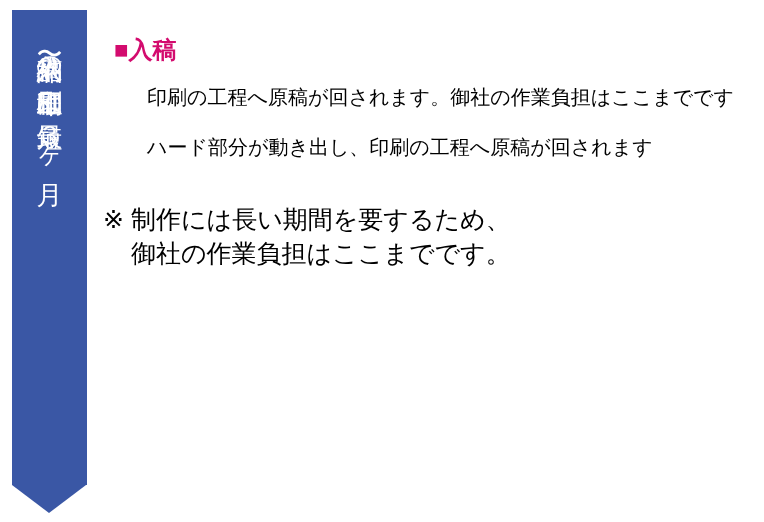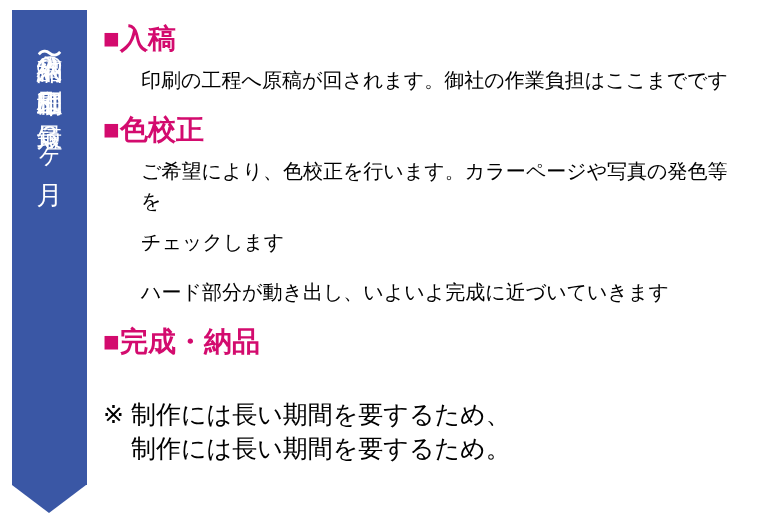--- a/index.html
+++ b/index.html
@@ -45,28 +45,28 @@
 
   
   .content {
     position: absolute;
     left: 103px;
     top: 24px;
     width: 652px;
   }
   .step { margin: 0 0 20px 0; }
   .step-title {
-    margin: 0;
-    font-size: 28px;
+    margin: 11px;
+    font-size: 24px;
     line-height: 30px;
     font-weight: bold;
     color: #D30B6E;
   }
   .step-line {
-    margin: 11px;
+    margin: 17px;
     padding-left: 27px;
     font-size: 20px;
     line-height: 30px;
     color: #000000;
   }
 
   
   .note {
     position: relative;
     margin-top: 40px;
@@ -91,33 +91,27 @@
   </div>
   <div class="banner-tip"></div>
 
   <div class="content">
 
     <div class="step">
       <h2 class="step-title"><span>■</span><span>入稿</span></h2>
       <p class="step-line">印刷の工程へ原稿が回されます。御社の作業負担はここまでです</p>
     </div>
 
+
     <div class="step">
-      <h2 class="step-title"><span>■</span><span>色校正</span></h2>
-      <p class="step-line">ご希望により、色校正を行います。カラーページや写真の発色等を</p>
-      <p class="step-line">チェックします</p>
+      <p class="step-line">ハード部分が動き出し、印刷の工程へ原稿が回されます</p>
     </div>
 
     <div class="step">
-      <p class="step-line">ハード部分が動き出し、いよいよ完成に近づいていきます</p>
-    </div>
-
-    <div class="step">
-      <h2 class="step-title"><span>■</span><span>完成・納品</span></h2>
     </div>
 
     <div class="note">
       <span class="note-marker">※</span><span>制作には長い期間を要するため、</span><br>
-      <span>制作には長い期間を要するため。</span>
+      <span>御社の作業負担はここまでです。</span>
     </div>
 
   </div>
 </div>
 
 </body></html>

